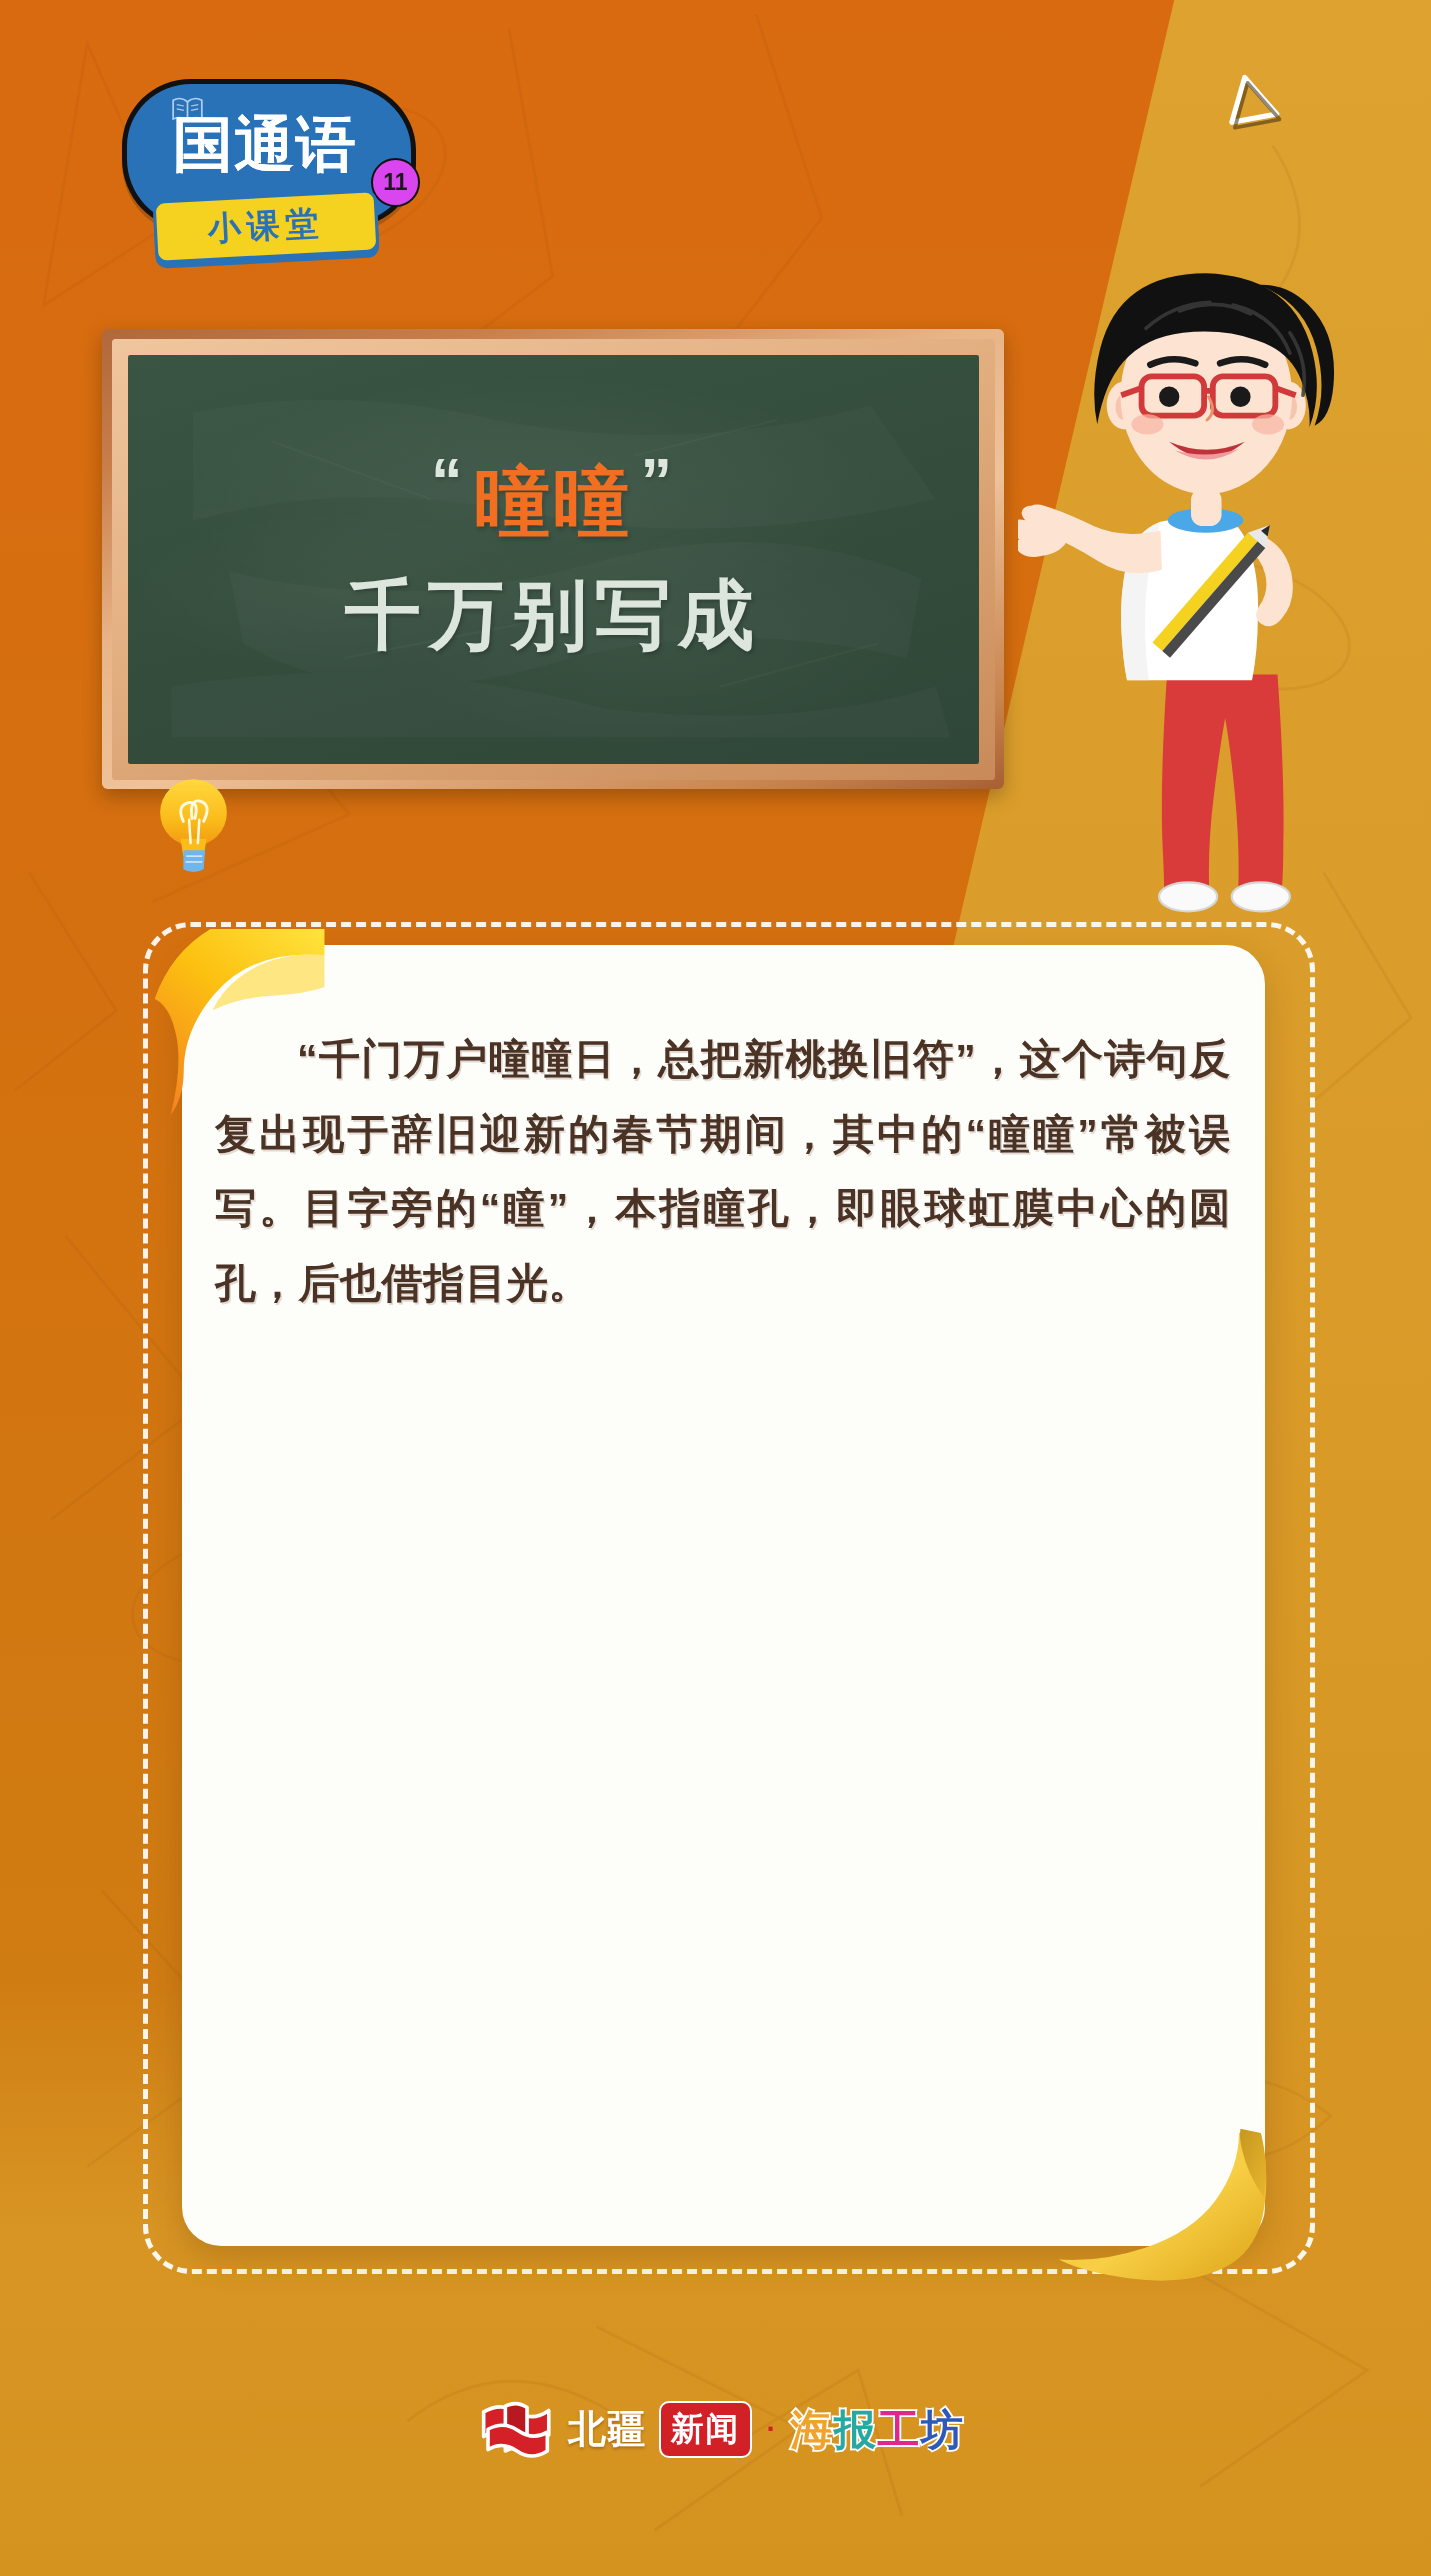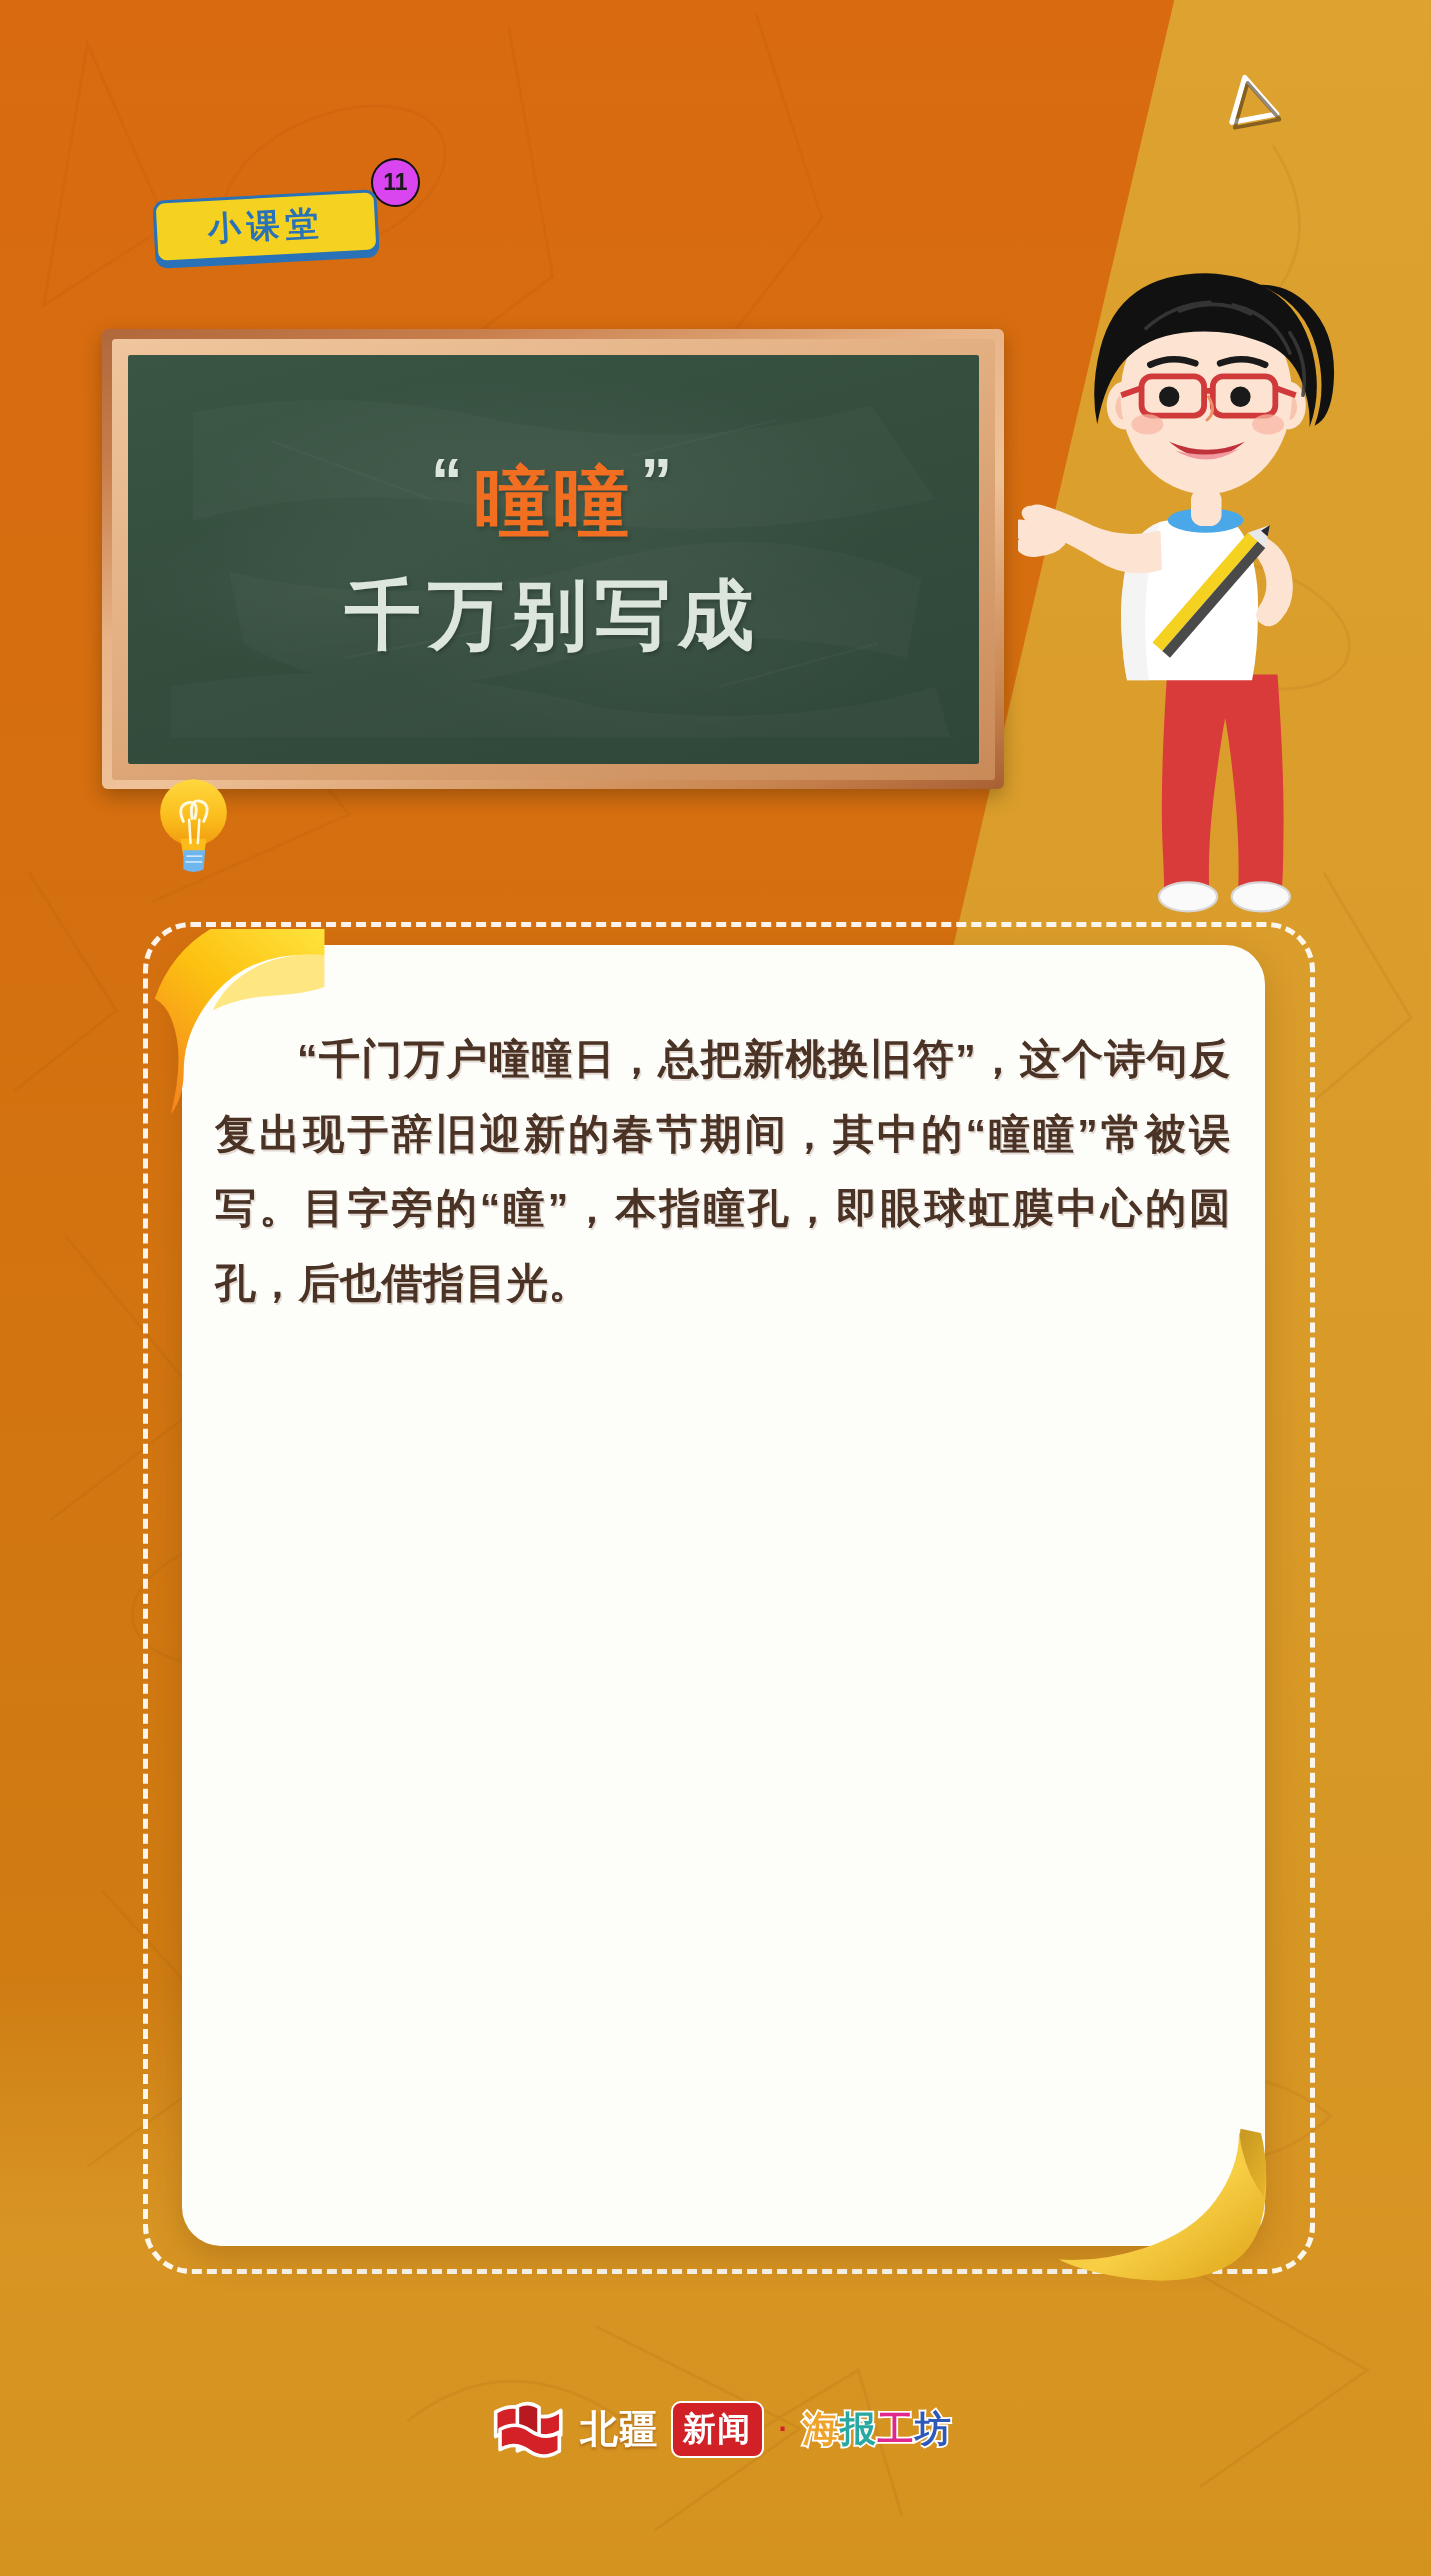--- a/index.html
+++ b/index.html
@@ -154,21 +154,21 @@
     font-size:38px;font-weight:bold;color:#fff;letter-spacing:1.5px;
     font-family:"Liberation Serif","DejaVu Serif",serif;
     text-shadow:0 1.5px 2.9px rgba(120,60,0,.45);
   }
   .f-xinwen{
     background:#d22027;color:#fff;font-size:33px;font-weight:bold;
     padding:3.6px 10.2px;border-radius:10px;letter-spacing:1.5px;
     border:2.2px solid #fff;
   }
   .f-dot{color:#d22027;font-size:29px;font-weight:bold;padding:0 2.9px;}
-  .f-haibao{font-size:36px;font-weight:bold;letter-spacing:1.5px;}
+  .f-haibao{font-size:42px;font-weight:bold;letter-spacing:1.5px;}
   .f-haibao span{ -webkit-text-stroke:3.6px #fff; paint-order:stroke fill; }
   .c1{color:#f0a32a;} .c2{color:#27a8a0;} .c3{color:#e0288c;} .c4{color:#2f59b8;}
 </style>
 </head>
 <body>
 
 <div id="bg">
   <div class="left-wash"></div>
   <div class="diag-gold"></div>
   <div class="bottom-gold"></div>
@@ -200,20 +200,33 @@
 </div>
 
 <div class="play-tri">
   <svg viewBox="0 0 74 82" xmlns="http://www.w3.org/2000/svg">
     <path d="M10 72 L10 8 L66 44 Z" fill="none" stroke="#ffffff" stroke-width="7" stroke-linejoin="round"></path>
     <path d="M16 78 L16 14 L72 50 Z" fill="none" stroke="#3d2a14" stroke-width="5" stroke-linejoin="round" opacity="0.55"></path>
   </svg>
 </div>
 
 <div class="logo-badge">
+  <div class="cloud">
+    <div class="book-icon">
+      <svg viewBox="0 0 46 38" xmlns="http://www.w3.org/2000/svg">
+        <path d="M23 8 C16 2, 8 3, 3 6 L3 32 C9 29, 17 30, 23 35 C29 30, 37 29, 43 32 L43 6 C38 3, 30 2, 23 8 Z" fill="none" stroke="#cfe3f5" stroke-width="2.4"></path>
+        <line x1="23" y1="8" x2="23" y2="35" stroke="#cfe3f5" stroke-width="2.4"></line>
+        <line x1="8" y1="12" x2="18" y2="14" stroke="#cfe3f5" stroke-width="1.6"></line>
+        <line x1="8" y1="18" x2="18" y2="20" stroke="#cfe3f5" stroke-width="1.6"></line>
+        <line x1="28" y1="14" x2="38" y2="12" stroke="#cfe3f5" stroke-width="1.6"></line>
+        <line x1="28" y1="20" x2="38" y2="18" stroke="#cfe3f5" stroke-width="1.6"></line>
+      </svg>
+    </div>
+    <div class="logo-main"><span>国</span><span>通</span><span>语</span></div>
+  </div>
   <div class="num-circle">11</div>
   <div class="sub-badge">小课堂</div>
 </div>
 
 <div class="board-wrap">
   <div class="board-frame">
     <div class="board-inner-edge">
       <div class="board-face">
         <div class="chalk-smudge">
           <svg viewBox="0 0 1180 560" preserveAspectRatio="none" xmlns="http://www.w3.org/2000/svg">

